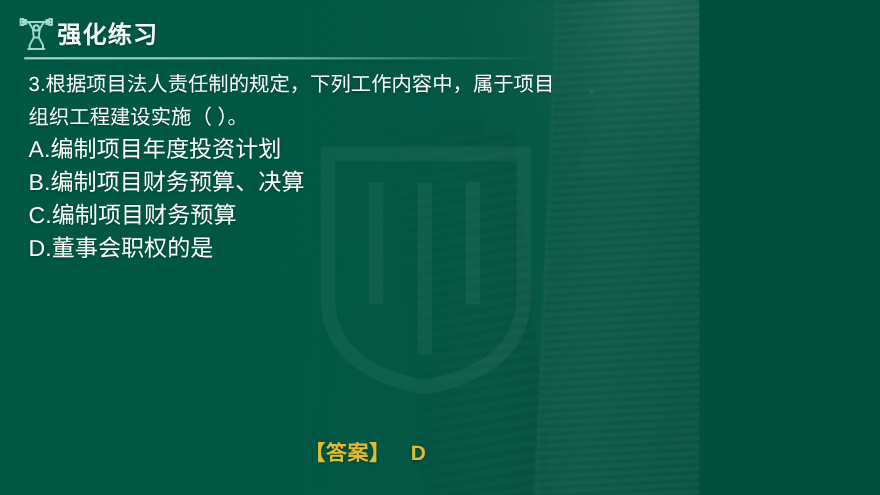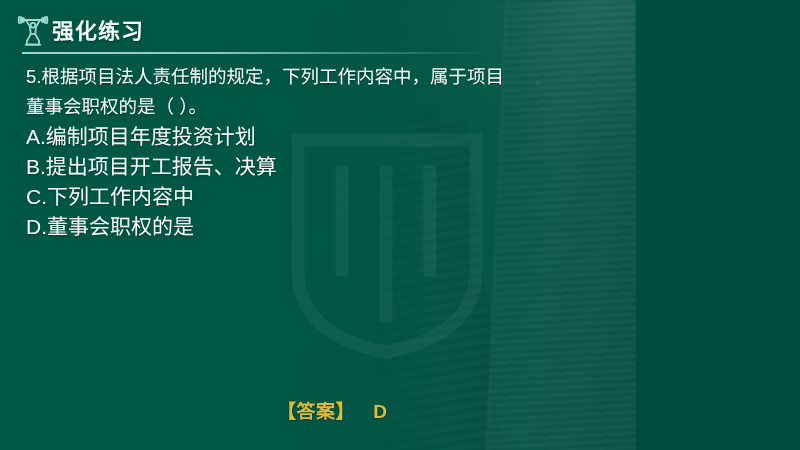--- a/index.html
+++ b/index.html
@@ -310,29 +310,29 @@
       </svg>
     </div>
 
     <div class="header-title">强化练习</div>
 
     <div class="header-rule"></div>
   </div>
 
   <div class="qbody">
 
-    <div class="q-line">5.根据项目法人责任制的规定，下列工作内容中，属于项目</div>
-
-    <div class="q-line q-stem-2">董事会职权的是（  ）。</div>
+    <div class="q-line">3.根据项目法人责任制的规定，下列工作内容中，属于项目</div>
+
+    <div class="q-line q-stem-2">组织工程建设实施（  ）。</div>
 
     <div class="opt-line">A.编制项目年度投资计划</div>
 
-    <div class="opt-line">B.提出项目开工报告、决算</div>
-
-    <div class="opt-line">C.下列工作内容中</div>
+    <div class="opt-line">B.编制项目财务预算、决算</div>
+
+    <div class="opt-line">C.编制项目财务预算</div>
 
     <div class="opt-line">D.董事会职权的是</div>
   </div>
 
   <div class="answer">
     <span class="answer-inner">
       <span class="answer-label">【答案】</span>
       <span class="answer-value">D</span>
     </span>
   </div>

